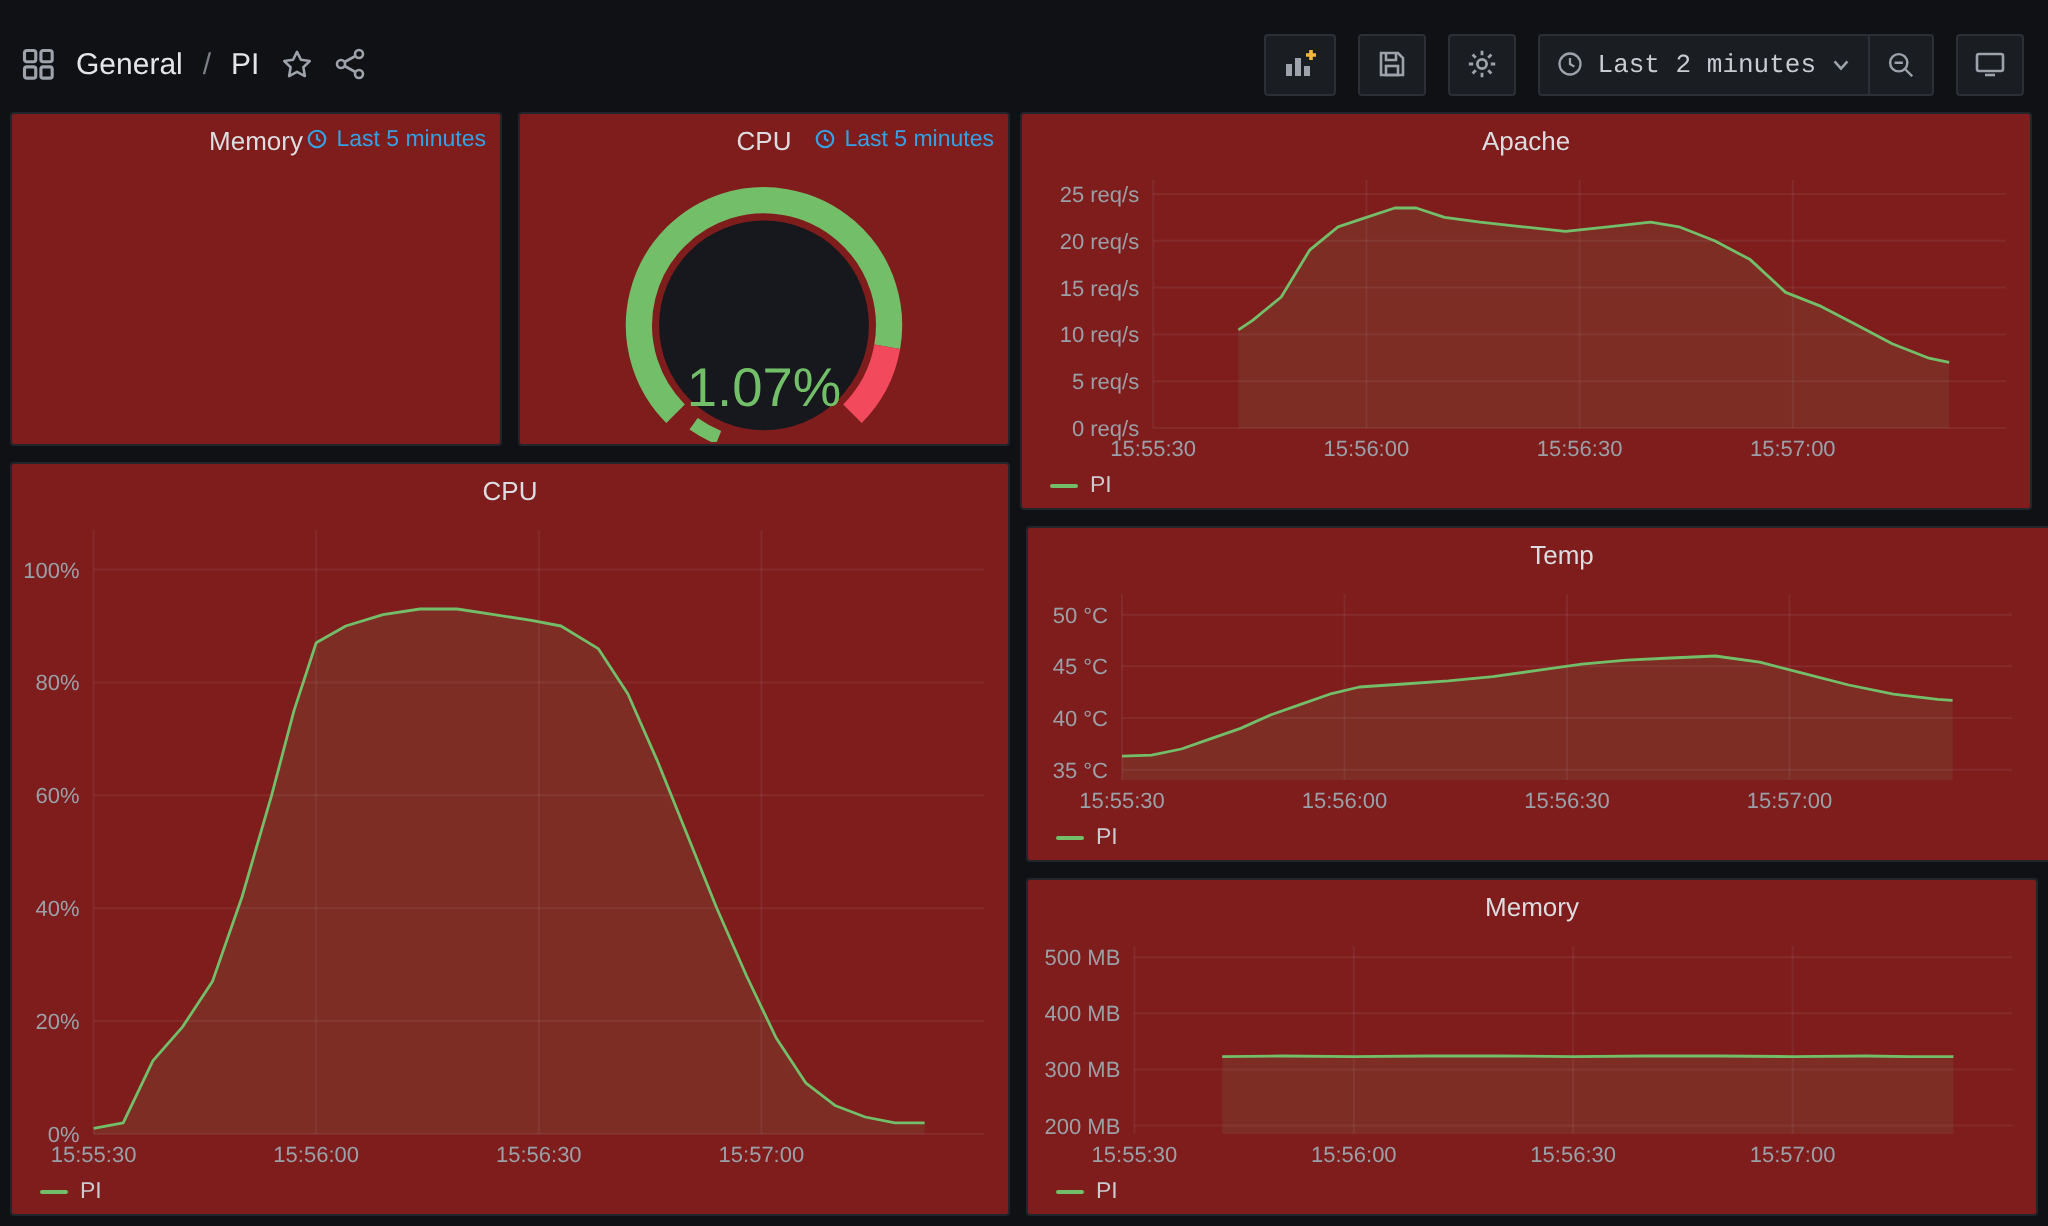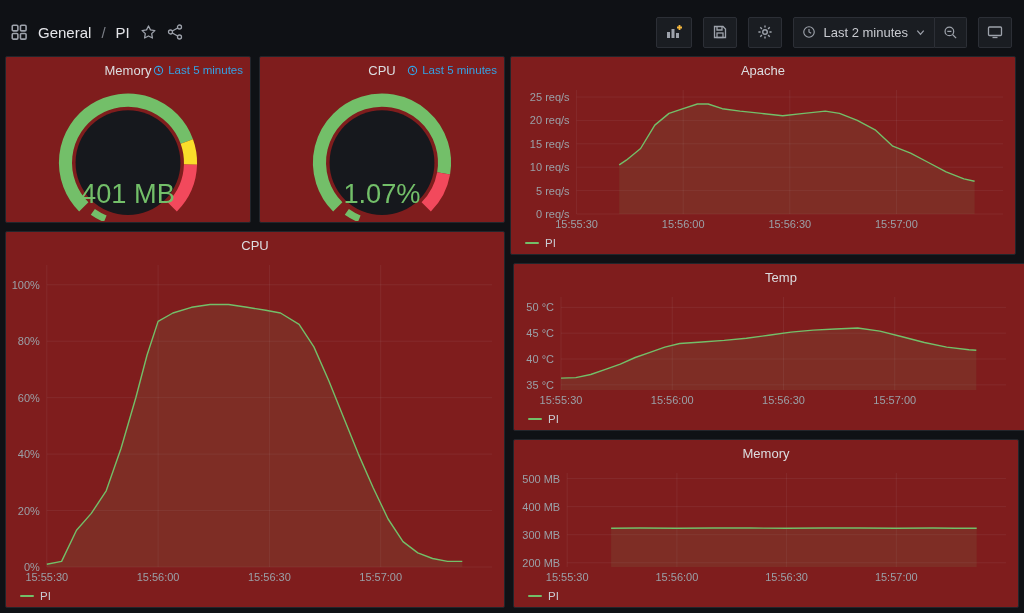--- a/index.html
+++ b/index.html
@@ -8,30 +8,30 @@
   #app{position:relative;width:1024px;height:613px;background:#0f1115;overflow:hidden;color:#d8d9da}
   svg{display:block}
 
   
   .navbar{position:absolute;top:0;left:0;right:0;height:48px;display:flex;align-items:center;justify-content:space-between;padding:16px 12px 0 10px}
   .nav-left{display:flex;align-items:center;gap:10px}
   .crumb{font-size:15px;color:#e4e5e9;cursor:pointer}
   .crumb-sep{color:#7b7f87;font-size:15px}
   .nav-icon{display:flex;align-items:center;cursor:pointer}
   .nav-right{display:flex;align-items:center;gap:11px}
-  .icon-btn,.bar-btn{display:flex;align-items:center;gap:7px;height:31px;padding:0 8px;background:#1a1d22;border:1px solid #2c2f36;border-radius:2px;color:#c9cbd1;font-size:13px;cursor:pointer;font-family:Liberation Sans, sans-serif;white-space:nowrap}
+  .icon-btn,.bar-btn{display:flex;align-items:center;gap:7px;height:31px;padding:0 8px;background:#1a1d22;border:1px solid #2c2f36;border-radius:2px;color:#c9cbd1;font-size:13px;cursor:pointer;font-family:Liberation Mono, monospace;white-space:nowrap}
   .btn-group{display:flex}
   .btn-group>*+*{border-left:0;border-top-left-radius:0;border-bottom-left-radius:0}
   .btn-group>*:first-child{border-top-right-radius:0;border-bottom-right-radius:0}
 
   
   .panel{position:absolute;background:#7f1d1d;border:1px solid #22252b;border-radius:2px;display:flex;flex-direction:column}
   .panel-header{position:relative;height:27px;flex:0 0 27px}
   .panel-title{position:absolute;left:0;right:0;top:6px;text-align:center;font-size:13px;font-weight:500;color:#dcdde0;cursor:pointer}
-  .time-override{position:absolute;right:7px;top:7px;display:flex;gap:4px;align-items:center;font-size:11.5px;color:#33a2e5;z-index:2}
+  .time-override{position:absolute;right:7px;top:7px;display:flex;gap:4px;font-size:11.5px;color:#33a2e5;z-index:2}
   #p-mem-g{left:5px;top:56px;width:246px;height:167px}
   #p-cpu-g{left:259px;top:56px;width:246px;height:167px}
   #p-cpu{left:5px;top:231px;width:500px;height:377px}
   #p-apache{left:510px;top:56px;width:506px;height:199px}
   #p-temp{left:513px;top:263px;width:536px;height:168px}
   #p-mem-ts{left:513px;top:439px;width:506px;height:169px}
 
   .gauge{flex:1;margin:2px 6px 6px;position:relative}
   .gauge text{font-family:"Liberation Sans",sans-serif;font-size:27px}
   .chart{flex:1;margin:0 4px;position:relative;cursor:crosshair}
@@ -149,30 +149,20 @@
       <span class="time-override">
         <span>
           <svg width="11" height="11" viewBox="0 0 16 16" fill="none" stroke="currentColor" stroke-width="1.6">
               <circle cx="8" cy="8" r="6"></circle>
               <path d="M8 4.5V8l2.5 1.5"></path>
             </svg>
         </span>
         <span>Last 5 minutes</span>
       </span>
     </div>
-    <div class="gauge">
-        <svg viewBox="0 0 230 134" width="100%" height="100%">
-          <circle cx="115" cy="76" r="52" fill="#16181d"></circle>
-          <path d="M 71.16 119.84 A 62 62 0 1 1 173.33 55.00" fill="none" stroke="#73bf69" stroke-width="13"></path>
-          <path d="M 173.33 55.00 A 62 62 0 0 1 176.97 77.95" fill="none" stroke="#fade2a" stroke-width="13"></path>
-          <path d="M 176.97 77.95 A 62 62 0 0 1 158.84 119.84" fill="none" stroke="#f2495c" stroke-width="13"></path>
-          <path d="M 92.48 131.61 A 60 60 0 0 1 80.12 124.82" fill="none" stroke="#73bf69" stroke-width="7"></path>
-          <text x="115" y="116" text-anchor="middle" fill="#73bf69">401 MB</text>
-        </svg>
-      </div>
   </section>
 
   <section class="panel" id="p-cpu-g">
     <div class="panel-header">
       <span class="panel-title">CPU</span>
       <span class="time-override">
         <span>
           <svg width="11" height="11" viewBox="0 0 16 16" fill="none" stroke="currentColor" stroke-width="1.6">
               <circle cx="8" cy="8" r="6"></circle>
               <path d="M8 4.5V8l2.5 1.5"></path>

